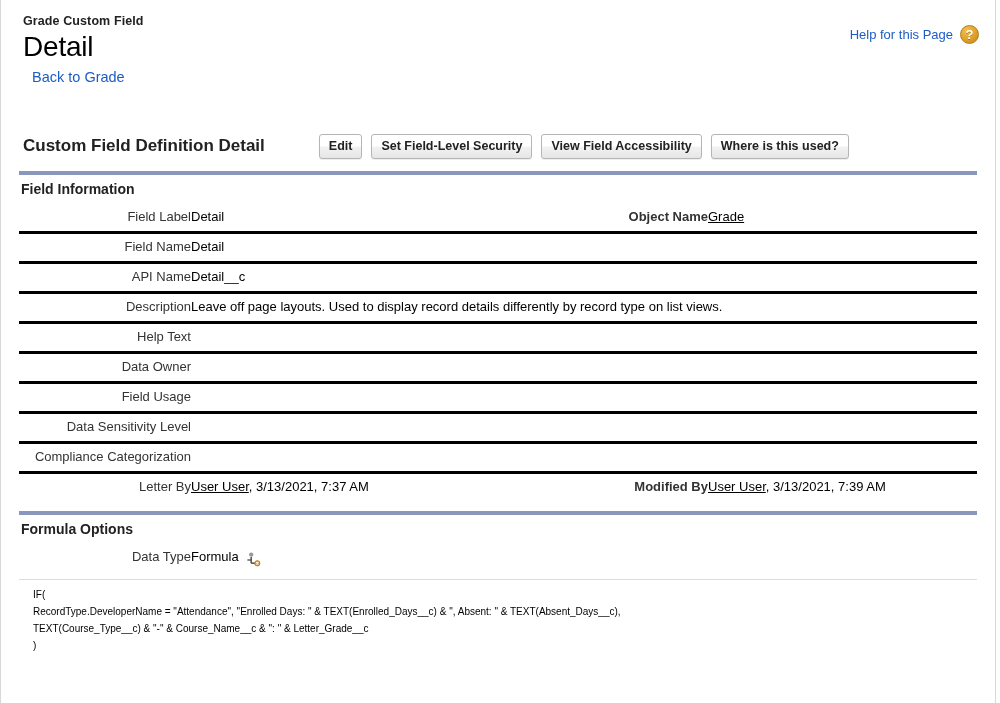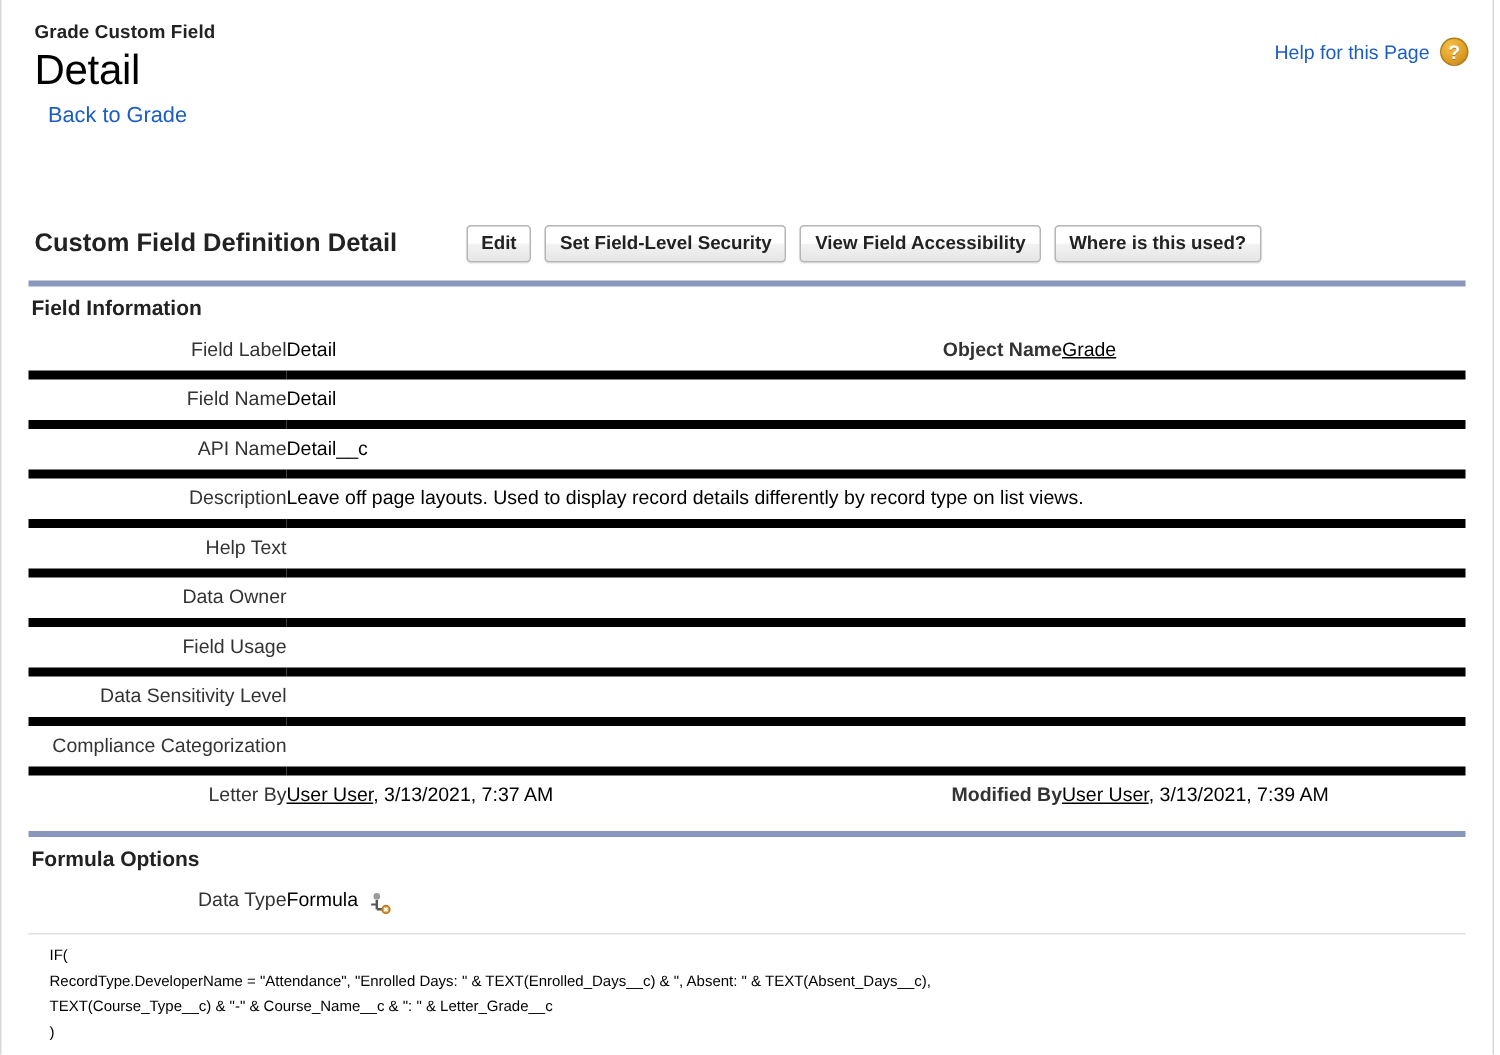--- a/index.html
+++ b/index.html
@@ -85,22 +85,23 @@
     box-sizing: border-box;
     cursor: pointer;
     text-shadow: 0 1px 0 rgba(120,80,0,.5);
   }
 
   
   .detail-bar {
     display: flex;
     align-items: center;
     padding: 0 22px;
-    margin-top: 60px;
+    margin-top: 44px;
     height: 34px;
+    gap: 8px;
   }
   .detail-bar-title {
     font-size: 17px;
     font-weight: bold;
     color: #222;
     margin-right: 46px;
     white-space: nowrap;
   }
   .btns { display: flex; gap: 9px; }
   .btn {
@@ -132,21 +133,21 @@
   }
 
   table.detail {
     width: 100%;
     border-collapse: collapse;
     table-layout: fixed;
   }
   table.detail td {
     vertical-align: top;
     padding: 5px 0 6px 0;
-    border-top: 6px solid #000000;
+    border-top: 3px solid #000000;
     font-size: 13px;
   }
   table.detail tr:first-child td { border-top: none; }
   td.lbl {
     width: 172px;
     text-align: right;
     font-weight: normal;
     color: #333;
     padding-right: 14px;
     line-height: 16px;

